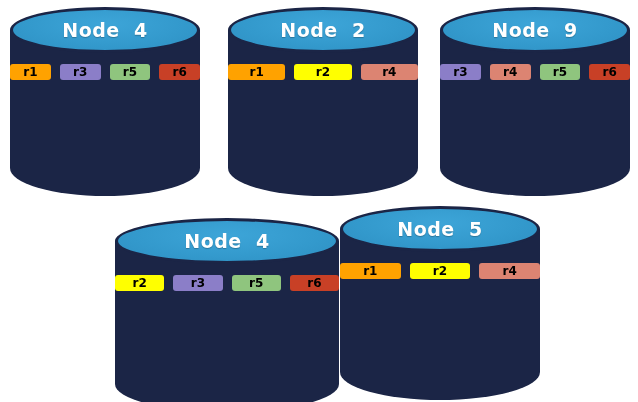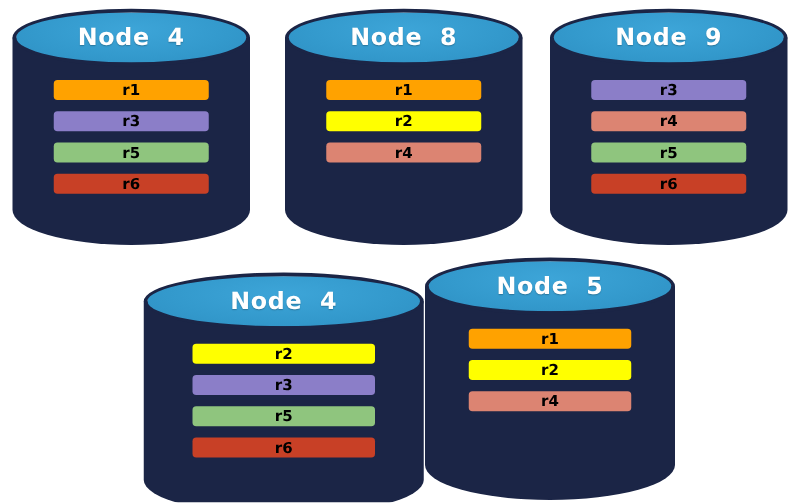--- a/index.html
+++ b/index.html
@@ -36,21 +36,21 @@
   .node-title{
     color:#ffffff;
     font-weight:bold;
     font-size:19px;
     letter-spacing:0.5px;
     white-space:pre;
     text-shadow:0 1px 1px rgba(0,0,0,0.25);
   }
   .bars{
     position:absolute;top:57px;left:0;right:0;
-    display:flex;flex-direction:column;align-items:center;
+    display:flex;flex-direction:row;align-items:center;
     gap:9px;
     z-index:3;
   }
   .bar{
     width:65%;height:16px;
     border-radius:3px;
     display:flex;align-items:center;justify-content:center;
     font-size:12px;font-weight:bold;color:#000000;
     line-height:16px;
   }
@@ -69,21 +69,21 @@
       <div class="bar" style="background: rgb(255, 162, 0);">r1</div>
       <div class="bar" style="background: rgb(139, 126, 200);">r3</div>
       <div class="bar" style="background: rgb(143, 197, 126);">r5</div>
       <div class="bar" style="background: rgb(200, 64, 38);">r6</div>
     </div>
   </div>
 
   <div class="cylinder pos-2">
     <div class="cyl-body"></div>
     <div class="cyl-top">
-      <span class="node-title">Node  8</span>
+      <span class="node-title">Node  2</span>
     </div>
     <div class="bars">
       <div class="bar" style="background: rgb(255, 162, 0);">r1</div>
       <div class="bar" style="background: rgb(255, 255, 0);">r2</div>
       <div class="bar" style="background: rgb(220, 132, 114);">r4</div>
     </div>
   </div>
 
   <div class="cylinder pos-3">
     <div class="cyl-body"></div>

